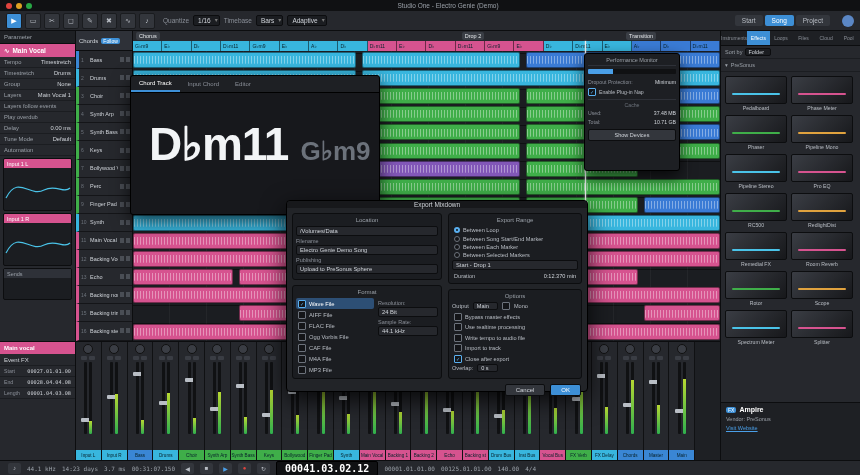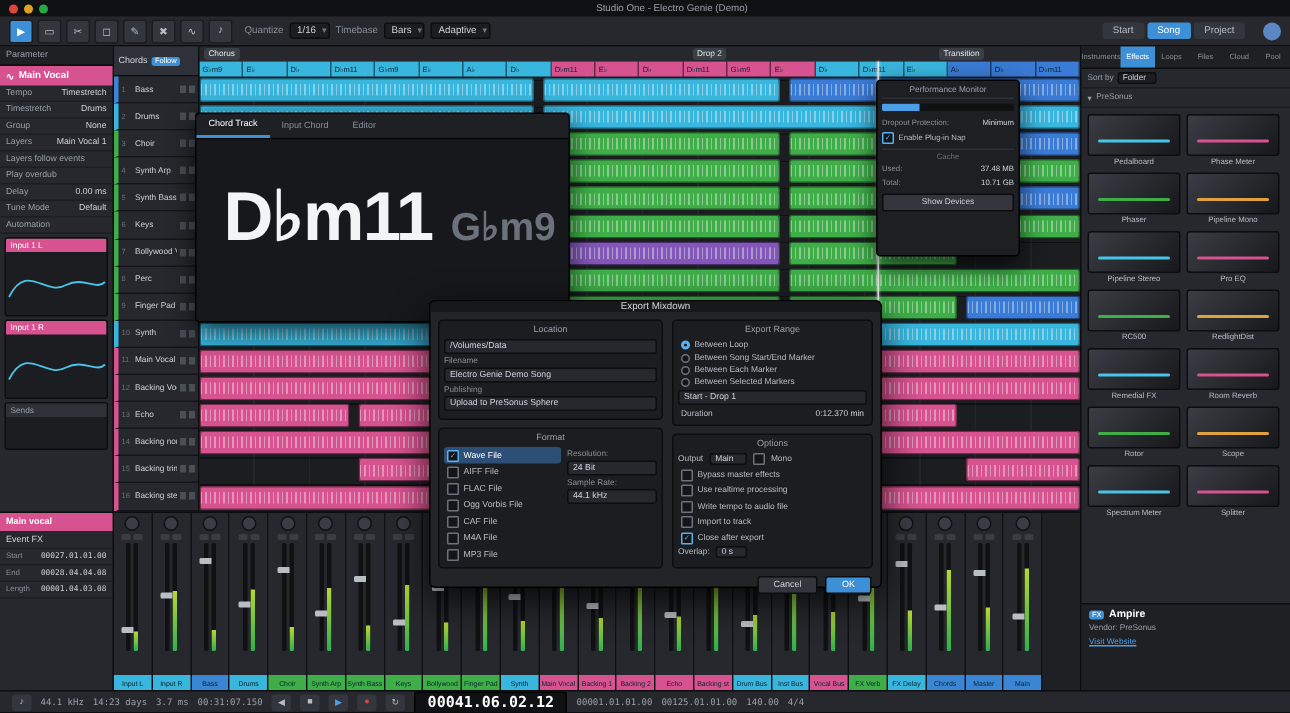--- a/index.html
+++ b/index.html
@@ -935,21 +935,21 @@
     <span class="ticon">♪</span>
     <span class="sval">44.1 kHz</span>
     <span class="sval">14:23 days</span>
     <span class="sval">3.7 ms</span>
     <span class="sval">00:31:07.150</span>
     <span class="ticon">◀</span>
     <span class="ticon">■</span>
     <span class="ticon play">▶</span>
     <span class="ticon rec">●</span>
     <span class="ticon">↻</span>
-    <span class="bigtime">00041.06.02.12</span>
+    <span class="bigtime">00041.03.02.12</span>
     <span class="sval">00001.01.01.00</span>
     <span class="sval">00125.01.01.00</span>
     <span class="sval">140.00</span>
     <span class="sval">4/4</span>
   </div>
 
   <div class="chordpanel">
     <div class="cp-tabs" id="chord-tabs">
         <span class="cp-tab active">Chord Track</span>
         <span class="cp-tab">Input Chord</span>

